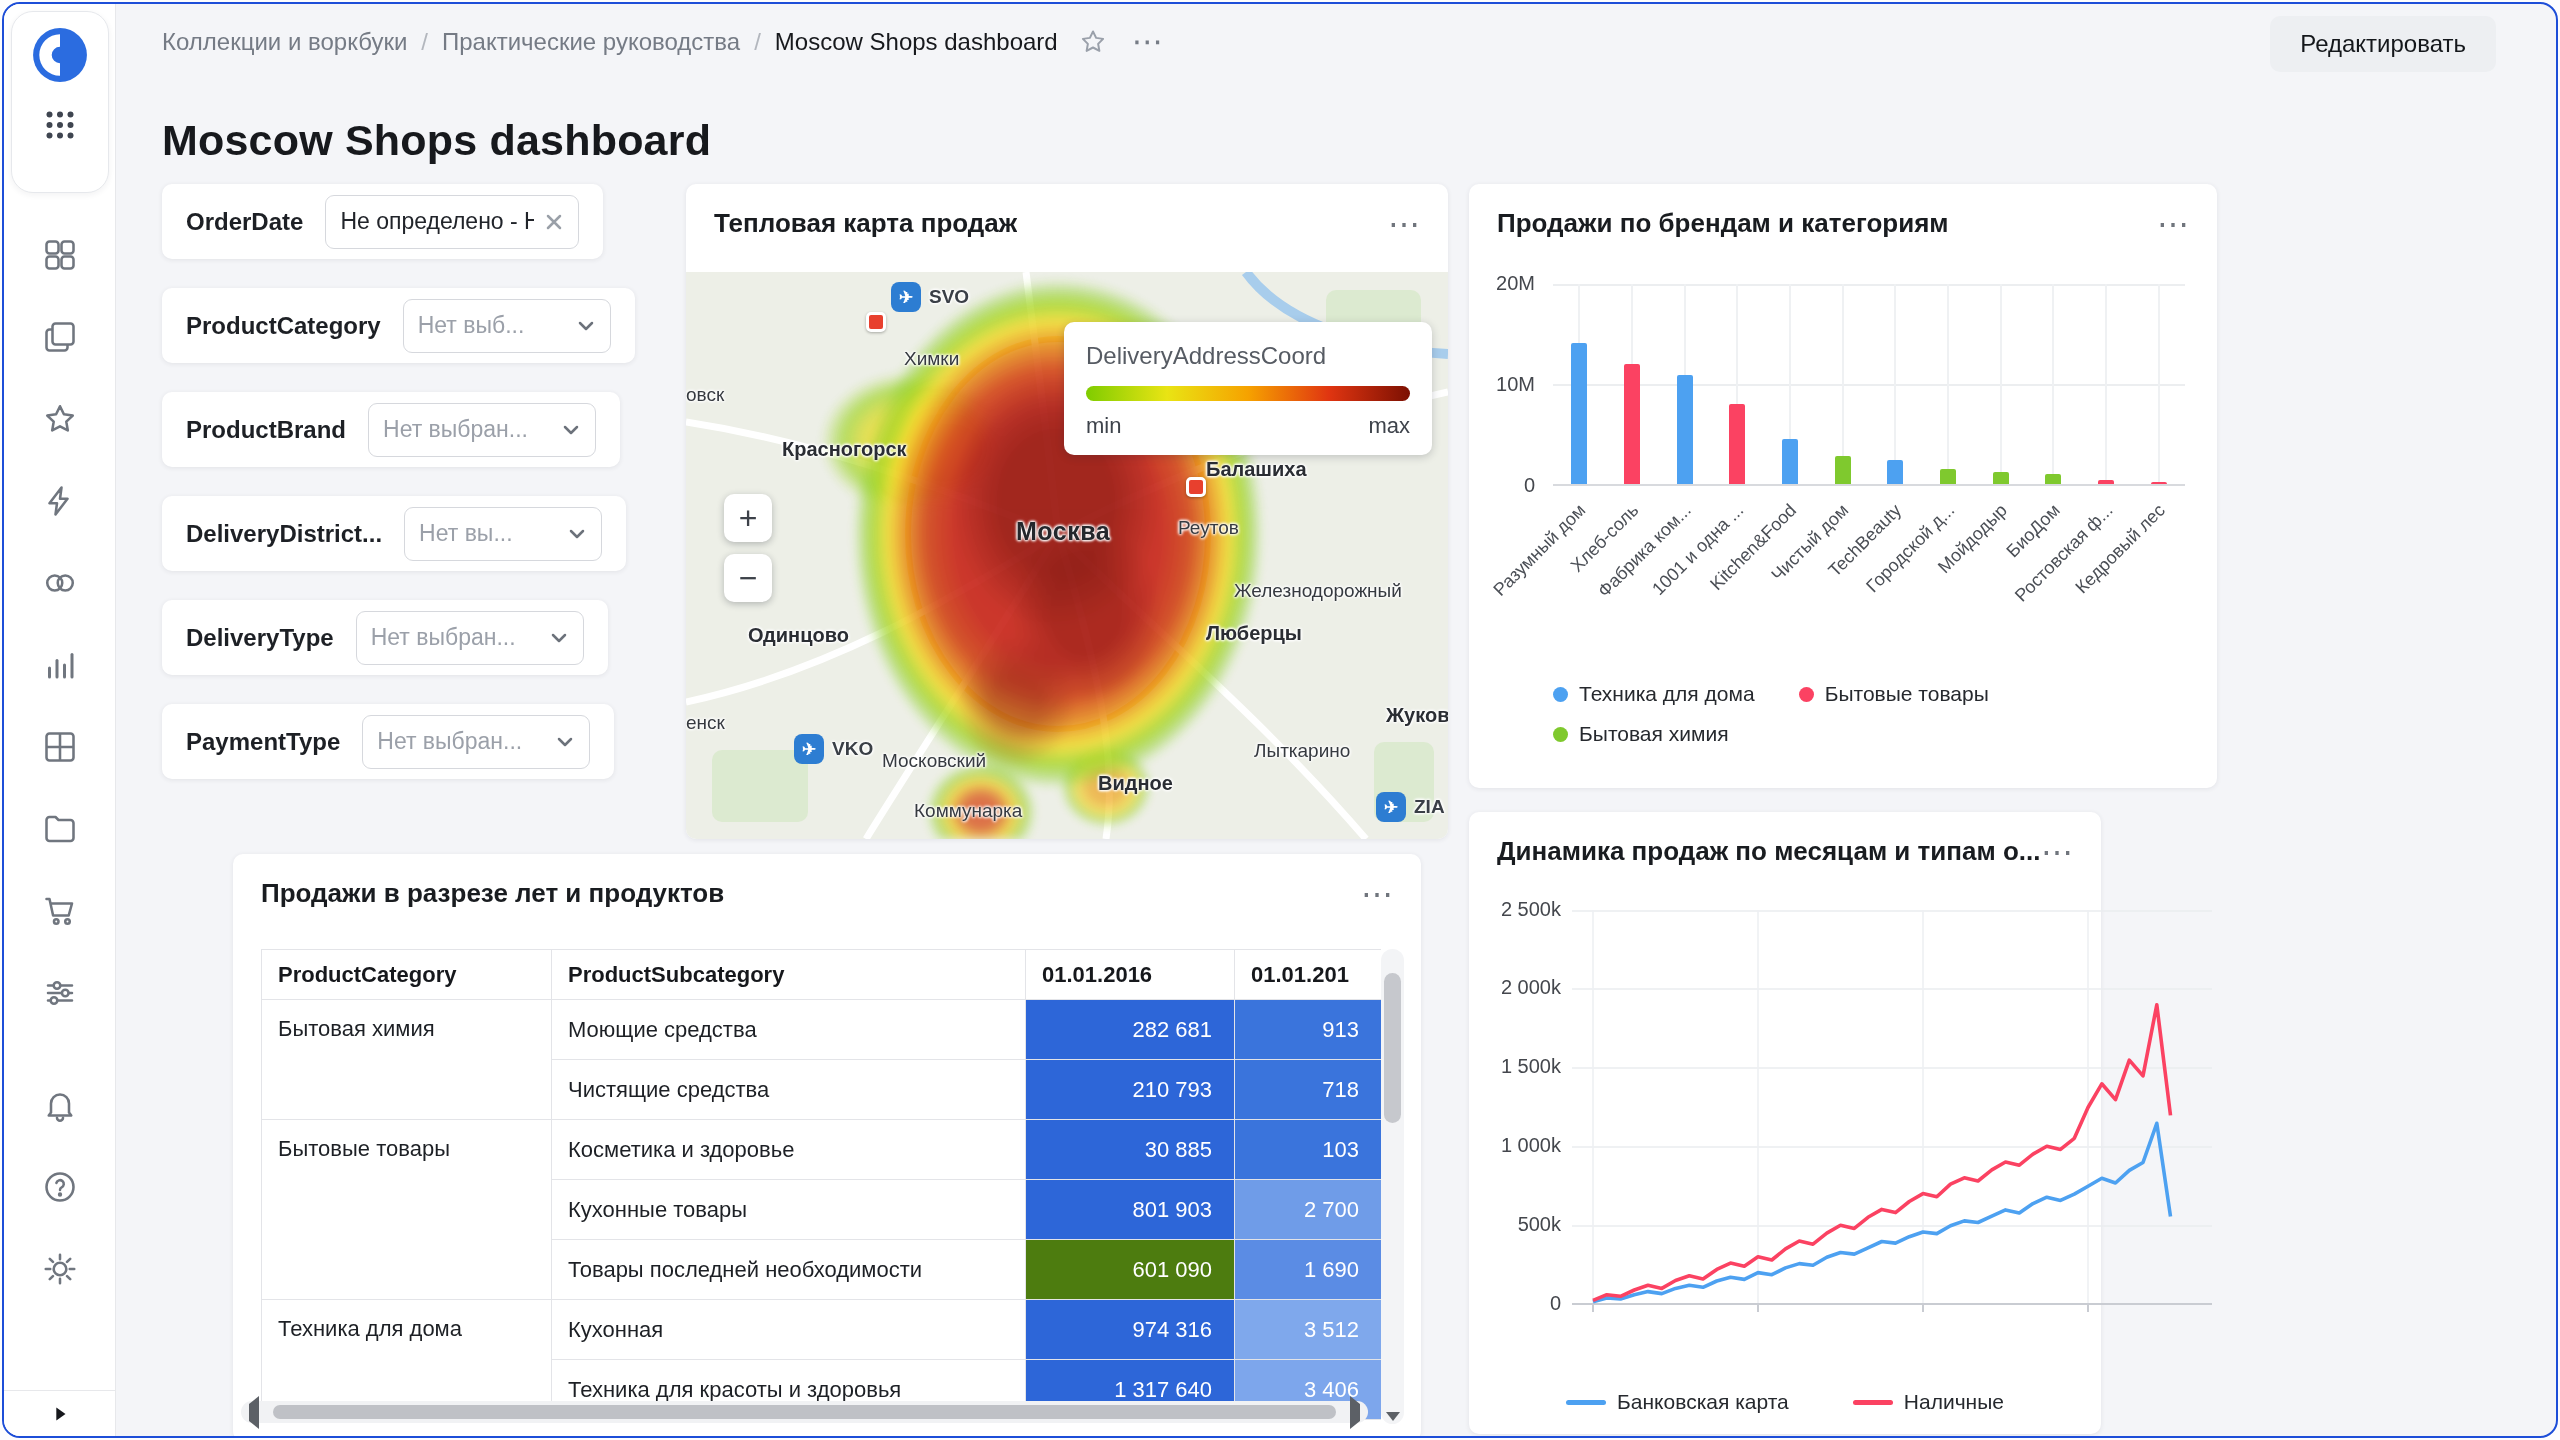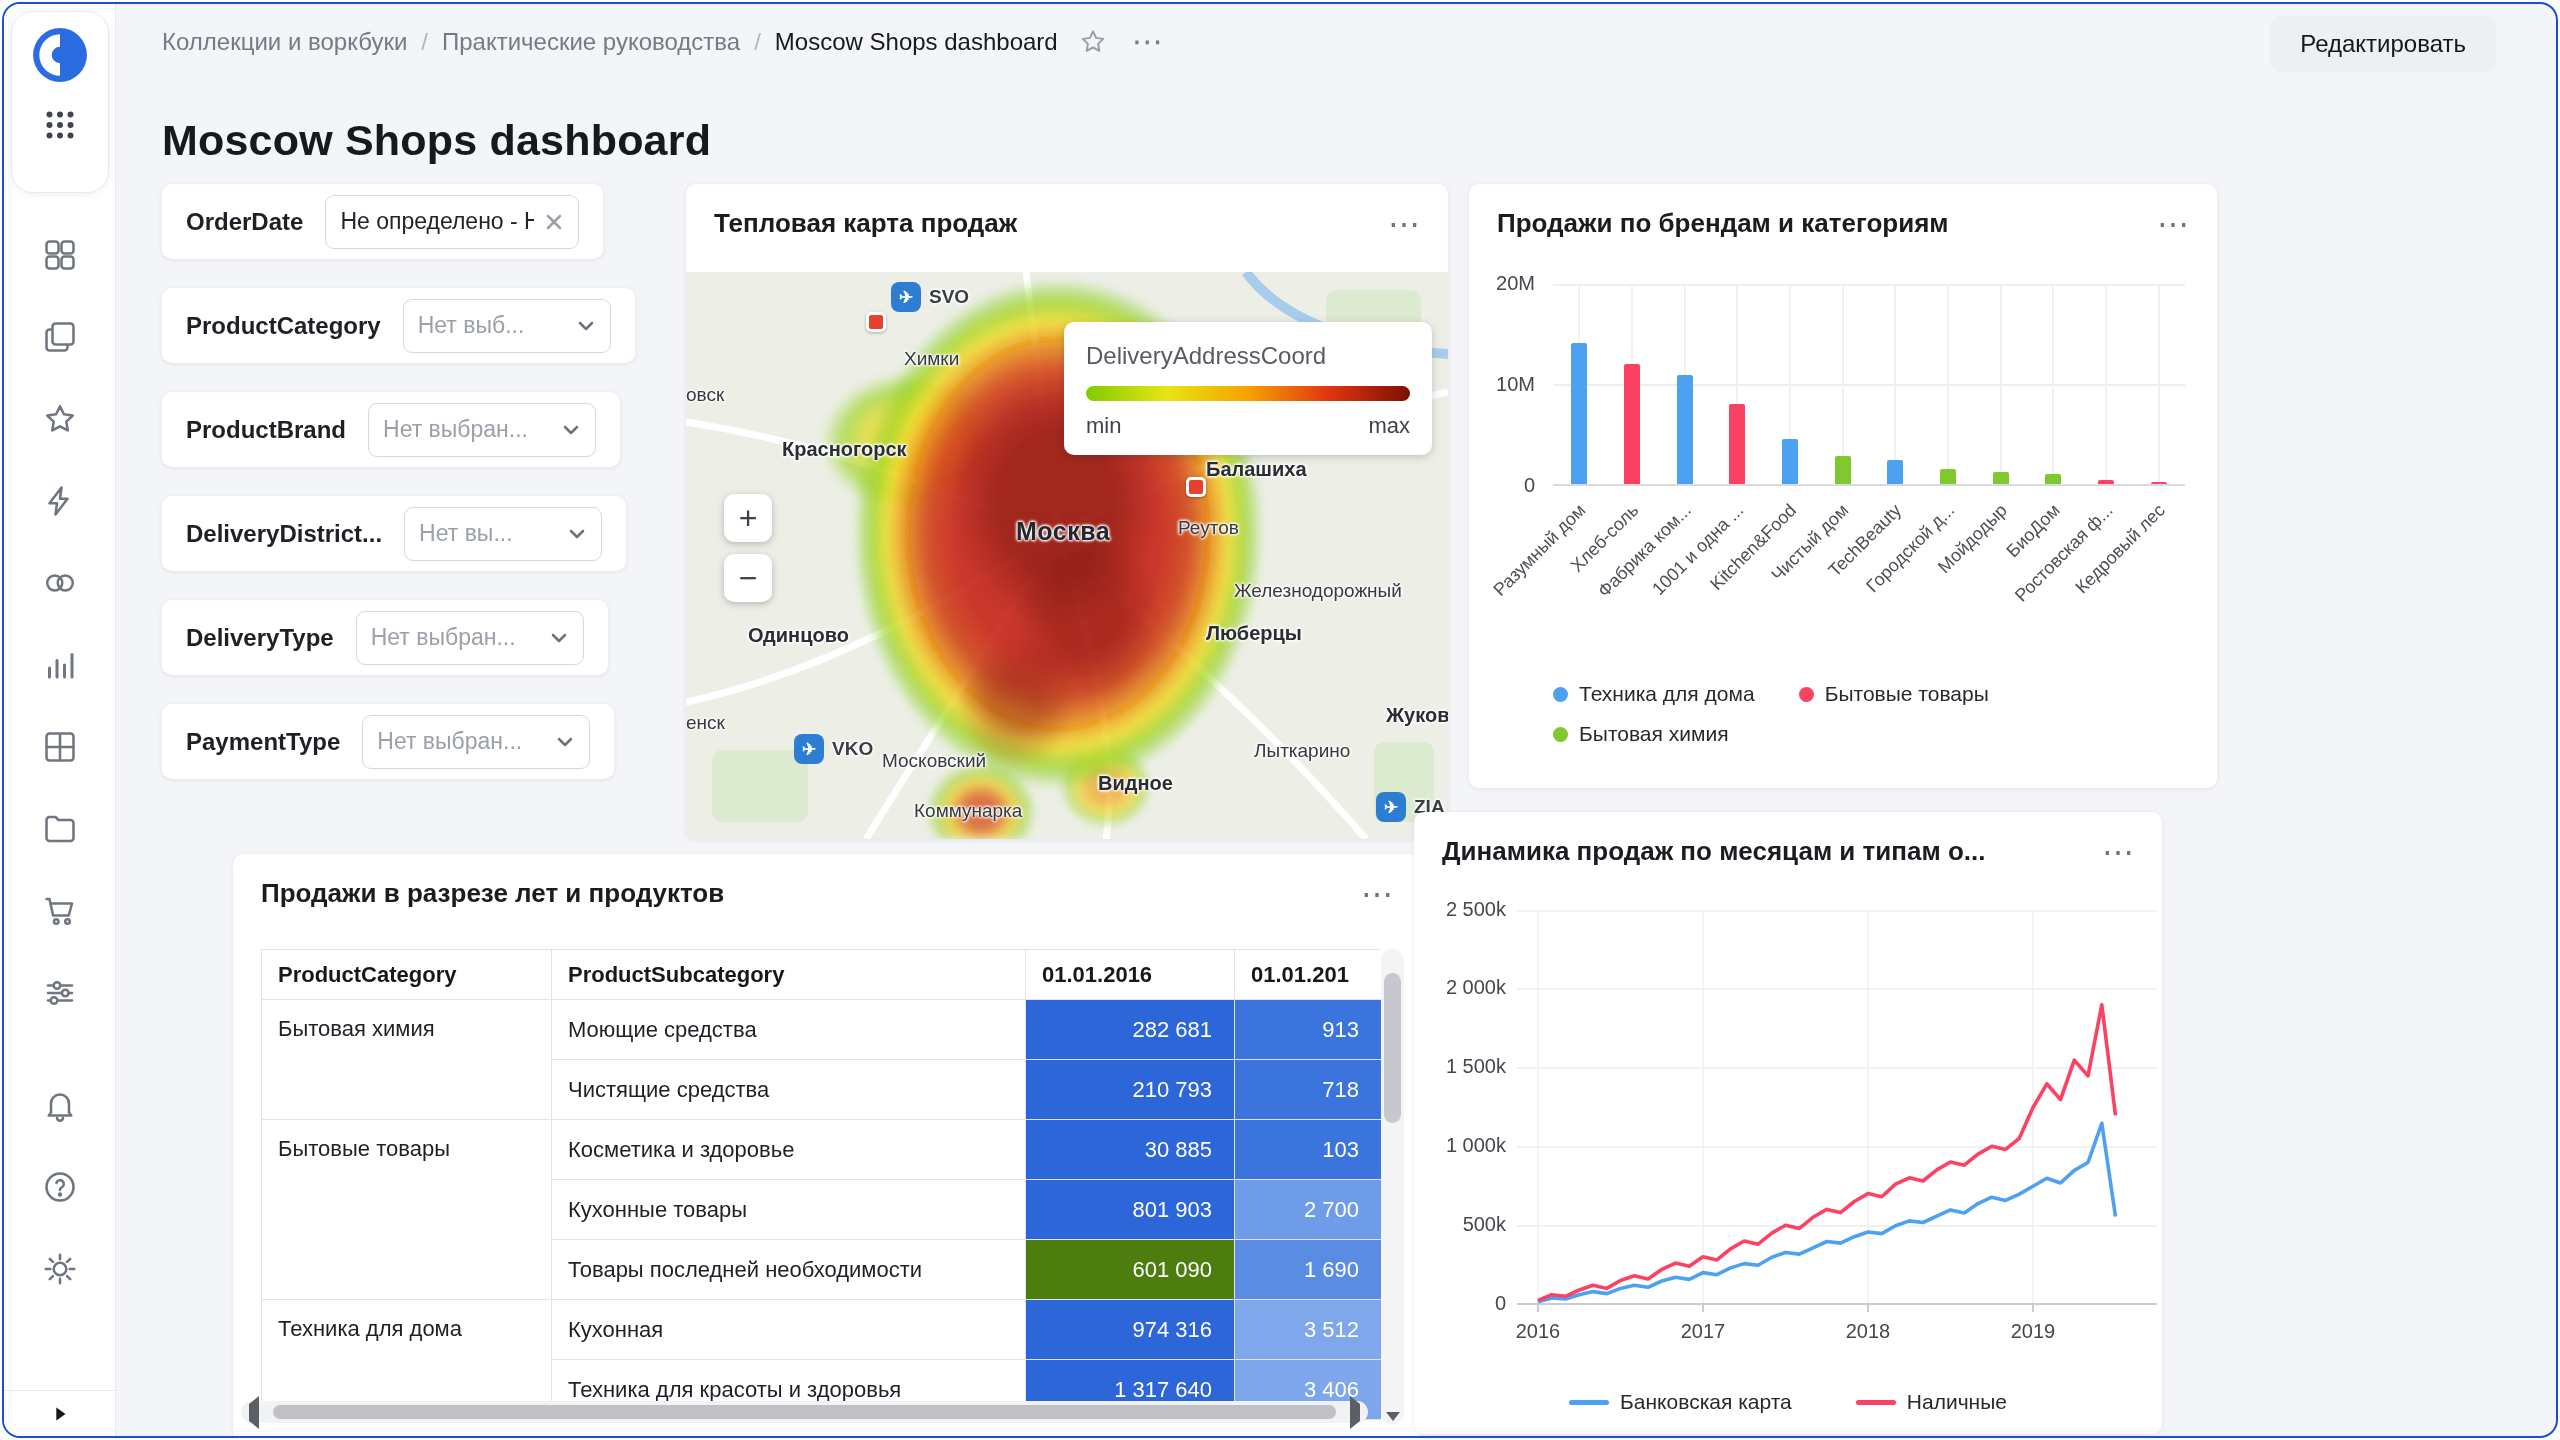--- a/index.html
+++ b/index.html
@@ -106,21 +106,21 @@
   .vthumb { position:absolute; left:3px; right:3px; top:24px; height:150px; background:#c6c8cd; border-radius:9px; cursor:pointer; }
   .varrow { position:absolute; bottom:3px; left:0; right:0; display:flex; justify-content:center; cursor:pointer; }
   .tri-down { width:0; height:0; border-left:7px solid transparent; border-right:7px solid transparent; border-top:9px solid #5c6066; }
   .hscroll { position:absolute; left:8px; top:547px; width:1127px; height:22px; background:#f1f2f4; border-radius:11px; z-index:3; }
   .harrow { position:absolute; top:3px; cursor:pointer; }
   .tri-left { width:0; height:0; border-top:8px solid transparent; border-bottom:8px solid transparent; border-right:10px solid #5c6066; }
   .tri-right { width:0; height:0; border-top:8px solid transparent; border-bottom:8px solid transparent; border-left:10px solid #5c6066; }
   .hthumb { position:absolute; left:32px; right:32px; top:4px; height:14px; background:#bfc1c6; border-radius:7px; cursor:pointer; }
 
   
-  .line-card { left:1410px; top:808px; width:748px; height:622px; }
+  .line-card { left:1465px; top:808px; width:632px; height:622px; }
   .line-area { position:absolute; left:0; right:0; top:88px; bottom:0; }
   .line-ylabels { position:absolute; left:0; top:0; width:92px; height:100%; }
   .line-svg { position:absolute; left:103px; top:10px; width:640px; height:402px; }
   .line-xlabels { position:absolute; left:103px; top:420px; width:640px; height:30px; }
   .line-xlabel { position:absolute; width:80px; text-align:center; font-size:20px; color:#44474d; }
   .line-legend { position: absolute; left:0; right:0; top:490px; display:flex; justify-content:center; gap:64px; }
 </style>
 </head>
 <body>
 
@@ -593,26 +593,20 @@
             <line x1="186" y1="0" x2="186" y2="395" stroke="#eef0f3" stroke-width="1.6"></line>
             <line x1="186" y1="395" x2="186" y2="402" stroke="#c9ccd2" stroke-width="2"></line>
             <line x1="351" y1="0" x2="351" y2="395" stroke="#eef0f3" stroke-width="1.6"></line>
             <line x1="351" y1="395" x2="351" y2="402" stroke="#c9ccd2" stroke-width="2"></line>
             <line x1="516" y1="0" x2="516" y2="395" stroke="#eef0f3" stroke-width="1.6"></line>
             <line x1="516" y1="395" x2="516" y2="402" stroke="#c9ccd2" stroke-width="2"></line>
             <line x1="0" y1="394" x2="640" y2="394" stroke="#c9ccd2" stroke-width="2"></line>
             <polyline points="21.0,391.8 34.8,387.9 48.5,389.0 62.3,384.7 76.0,381.6 89.8,383.6 103.5,378.4 117.3,375.3 131.0,377.3 144.8,371.0 158.5,367.3 172.3,369.4 186.0,362.6 199.8,364.7 213.5,357.9 227.3,353.6 241.0,355.2 254.8,347.3 268.5,342.5 282.3,344.1 296.0,337.8 309.8,331.5 323.5,333.1 337.3,326.7 351.0,322.0 364.8,323.6 378.5,315.7 392.3,310.9 406.0,312.5 419.8,306.2 433.5,299.9 447.3,303.0 461.0,293.6 474.8,287.2 488.5,290.4 502.3,284.1 516.0,276.2 529.8,268.3 543.5,273.0 557.3,260.4 571.0,252.5 584.8,213.3 598.5,306.5" fill="none" stroke="#4da1f1" stroke-width="3.6" stroke-linejoin="round"></polyline>
             <polyline points="21.0,390.3 34.8,384.7 48.5,386.3 62.3,380.0 76.0,375.3 89.8,378.4 103.5,370.5 117.3,365.8 131.0,368.9 144.8,359.4 158.5,353.1 172.3,356.3 186.0,346.8 199.8,350.0 213.5,338.9 227.3,331.0 241.0,334.2 254.8,323.1 268.5,315.2 282.3,318.4 296.0,307.3 309.8,299.4 323.5,302.6 337.3,291.5 351.0,283.6 364.8,286.8 378.5,274.1 392.3,267.8 406.0,271.0 419.8,259.9 433.5,252.0 447.3,255.2 461.0,244.1 474.8,236.2 488.5,239.4 502.3,228.3 516.0,197.5 529.8,173.8 543.5,189.6 557.3,150.1 571.0,165.9 584.8,94.8 598.5,205.4" fill="none" stroke="#fb4262" stroke-width="3.6" stroke-linejoin="round"></polyline>
           </svg>
-      <div class="line-xlabels">
-            <span class="line-xlabel" style="left: -19px;">2016</span>
-            <span class="line-xlabel" style="left: 146px;">2017</span>
-            <span class="line-xlabel" style="left: 311px;">2018</span>
-            <span class="line-xlabel" style="left: 476px;">2019</span>
-          </div>
       <div class="line-legend">
             <div class="lg-item">
               <span class="lg-line" style="background: rgb(77, 161, 241);"></span>
               <span class="lg-text">Банковская карта</span>
             </div>
             <div class="lg-item">
               <span class="lg-line" style="background: rgb(251, 66, 98);"></span>
               <span class="lg-text">Наличные</span>
             </div>
           </div>

